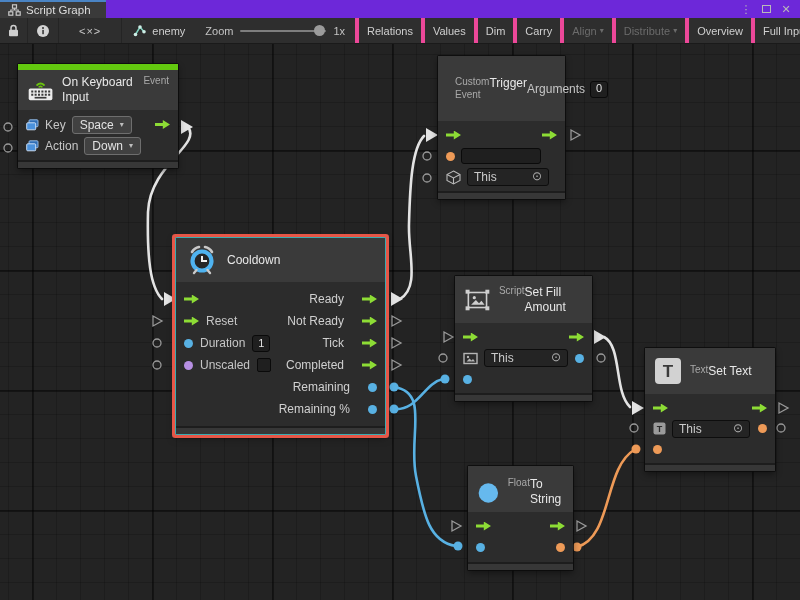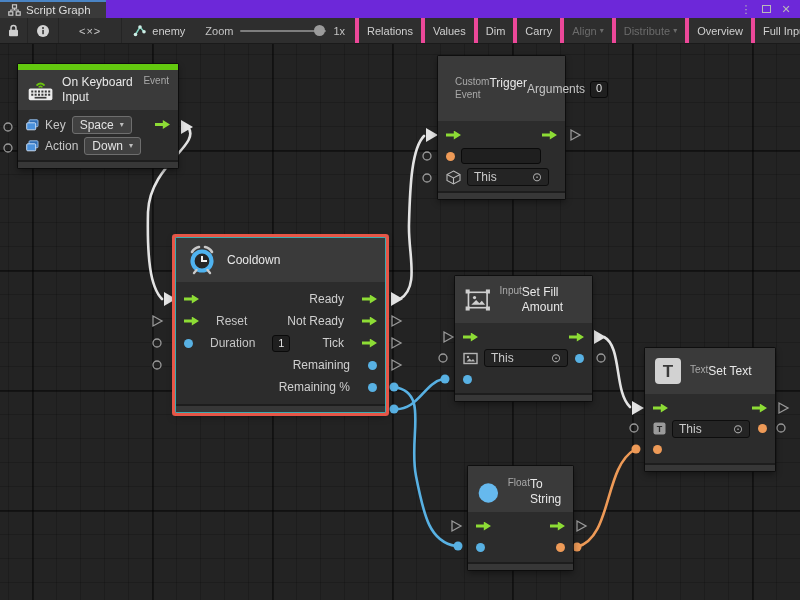--- a/index.html
+++ b/index.html
@@ -55,29 +55,29 @@
   .n-footer { height:8px; background:#373737; border-top:2px solid #1d1d1d; }
   .prow { display:flex; align-items:center; gap:6px; padding:0 8px; }
   .h21 { height:21px; } .h20 { height:20px; } .h22 { height:22px; }
   .plabel { color:#c6c6c6; font-size:12px; }
   .flow-arrow { width:15px; height:9px; background:#8ddc35; flex:0 0 auto;
     clip-path:polygon(0 32%,52% 32%,52% 0,100% 50%,52% 100%,52% 68%,0 68%); }
   .fright { margin-left:auto; }
   .dot { width:9px; height:9px; border-radius:50%; flex:0 0 auto; }
   .dot.blue { background:#58b1e3; } .dot.orange { background:#ee9a57; } .dot.purple { background:#b78fe3; }
   .enum { display:flex; align-items:center; gap:6px; background:#414141; border:1px solid #6e6e6e; border-radius:3px; padding:1px 7px; color:#e2e2e2; font-size:12px; cursor:default; }
-  .objdrop { display:flex; align-items:center; justify-content:space-between; background:#242424; border:1px solid #0d0d0d; border-radius:3px; padding:1px 6px; color:#cccccc; font-size:12px; cursor:default; }
+  .objdrop { display:flex; justify-content:space-between; background:#242424; border:1px solid #0d0d0d; border-radius:3px; padding:1px 6px; color:#cccccc; font-size:12px; cursor:default; }
   .target { color:#a9a9a9; font-size:12px; line-height:1; }
   .valbox { width:18px; height:17px; background:#1f1f1f; border:1px solid #0a0a0a; border-radius:3px; color:#e0e0e0; font-size:11px; text-align:center; font-family:"Liberation Sans",sans-serif; }
   .txtbox { width:80px; height:16px; background:#1f1f1f; border:1px solid #0a0a0a; border-radius:3px; color:#e0e0e0; font-size:11px; padding:0 4px; font-family:"Liberation Sans",sans-serif; }
   .checkbox { width:14px; height:14px; background:#1f1f1f; border:1px solid #0a0a0a; border-radius:2px; }
 
   
   .crow { display:flex; align-items:center; height:22px; padding:0 8px; }
-  .cl { display:flex; align-items:center; gap:17px; }
+  .cl { display:flex; align-items:center; gap:7px; }
   .cr { margin-left:auto; display:flex; align-items:center; gap:18px; color:#d0d0d0; font-size:12px; }
 </style>
 </head>
 <body>
 
 <div class="window">
 
   <div class="titlebar">
     <div class="tab">
       <svg width="13" height="12" viewBox="0 0 13 12">
@@ -340,20 +340,31 @@
               <div class="dot blue"></div>
               <span class="plabel">Duration</span>
               <input class="valbox" value="1" style="">
             </div>
           <div class="cr">
               <span>Tick</span>
               <div class="flow-arrow"></div>
             </div>
         </div>
         <div class="crow">
+          <div class="cl">
+              <div class="dot purple"></div>
+              <span class="plabel">Unscaled</span>
+              <div class="checkbox"></div>
+            </div>
+          <div class="cr">
+              <span>Completed</span>
+              <div class="flow-arrow"></div>
+            </div>
+        </div>
+        <div class="crow">
           <div class="cl"></div>
           <div class="cr">
               <span>Remaining</span>
               <div class="dot blue"></div>
             </div>
         </div>
         <div class="crow">
           <div class="cl"></div>
           <div class="cr">
               <span>Remaining %</span>
@@ -369,21 +380,21 @@
         <svg width="34" height="30" viewBox="0 0 34 30">
           <rect x="5.5" y="5.5" width="23" height="19" fill="none" stroke="#cfcfcf" stroke-width="2"></rect>
           <rect x="2" y="2" width="5" height="5" fill="#cfcfcf"></rect>
             <rect x="27" y="2" width="5" height="5" fill="#cfcfcf"></rect>
           <rect x="2" y="23" width="5" height="5" fill="#cfcfcf"></rect>
             <rect x="27" y="23" width="5" height="5" fill="#cfcfcf"></rect>
           <circle cx="13" cy="12" r="2" fill="#cfcfcf"></circle>
           <path d="M9 21 l6 -6 l4 4 l3 -3 l4 5 Z" fill="#cfcfcf"></path>
         </svg>
         <div class="n-titles">
-          <div class="n-cat">Input</div>
+          <div class="n-cat">Script</div>
           <div class="n-title">Set Fill Amount</div>
         </div>
       </div>
       <div class="n-body">
         <div class="prow h20">
           <div class="flow-arrow"></div>
           <div class="flow-arrow fright"></div>
         </div>
         <div class="prow h22">
           <svg width="15" height="13" viewBox="0 0 15 13">

